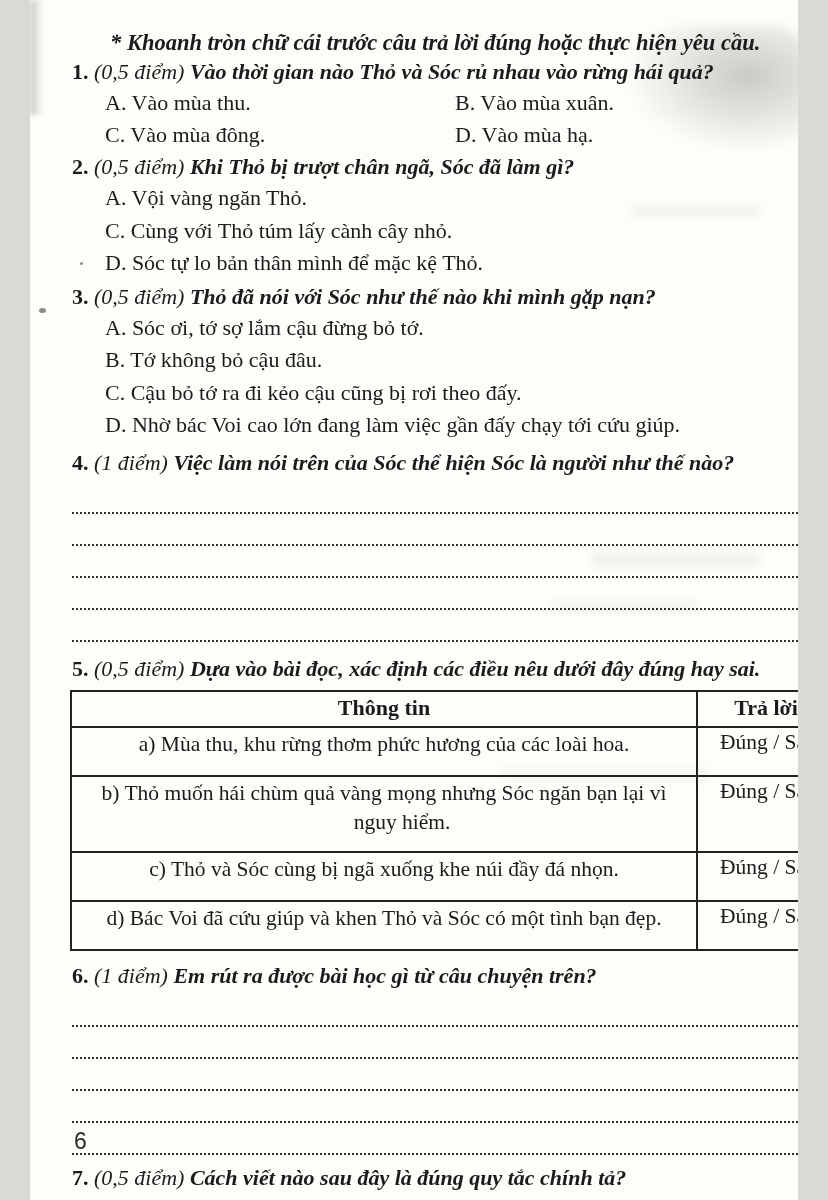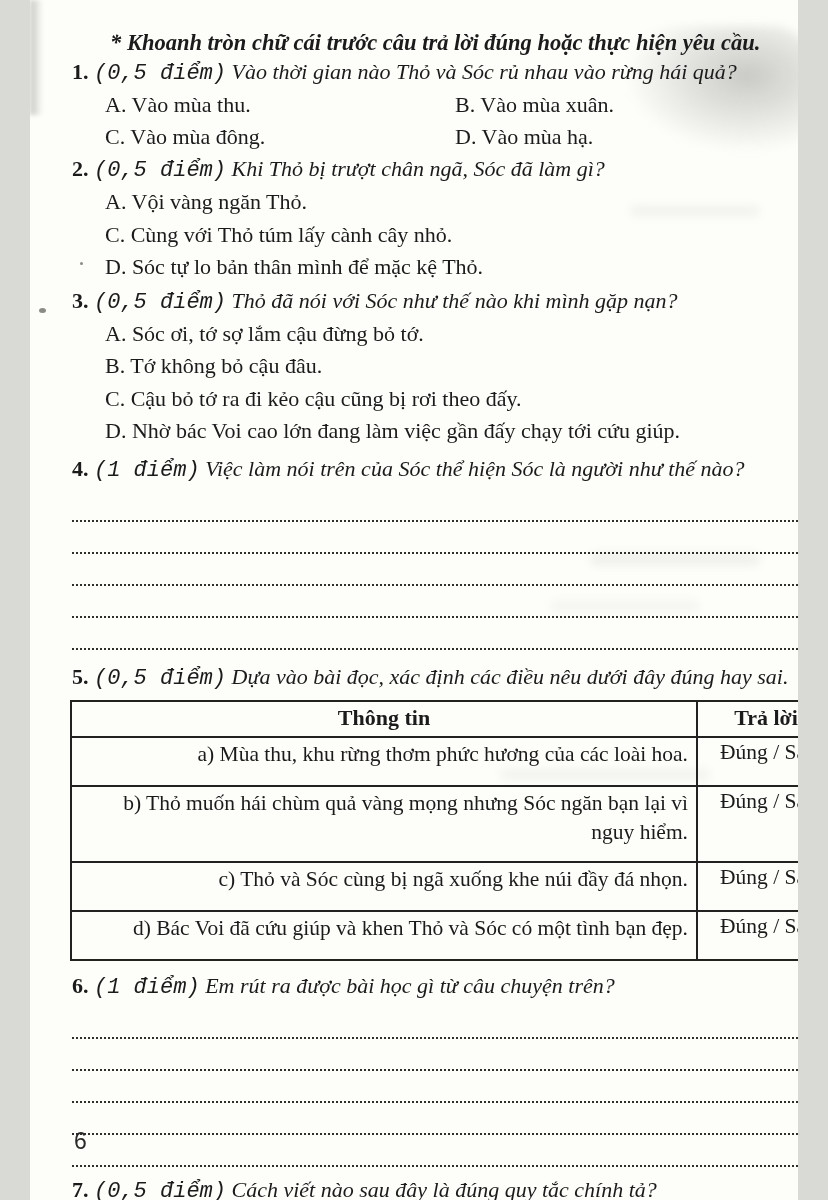--- a/index.html
+++ b/index.html
@@ -26,42 +26,42 @@
 
   .content { position:absolute; left:42px; top:28px; width:750px; }
 
   .instruction {
     font-weight:bold; font-style:italic; font-size:22.5px; line-height:29px;
     padding-left:38px;
   }
 
   .q-header { font-size:22px; line-height:30px; }
   .q-num    { font-weight:bold; }
-  .q-points { font-style:italic;font-family:Liberation Mono, monospace; }
-  .q-text   { font-weight:normal; font-style:italic;text-align:center; }
+  .q-points { font-style:italic; }
+  .q-text   { font-weight:bold; font-style:italic;text-align:center; }
 
   .options      { padding-left:33px; font-size:22px; }
   .opt-line     { line-height:32.5px; white-space:nowrap; }
   .opt-grid     { display:grid; grid-template-columns:350px 1fr; font-size:22px; padding-left:33px; }
   .opt-grid .opt-cell { line-height:31.5px; white-space:nowrap; }
 
   .dotlines { margin-top:4px; }
   .dotline  { height:30px; border-bottom:2.5px dotted #2e2e2c; }
 
   .answer-table {
     border-collapse:collapse; width:766px; margin-top:6px; margin-left:-2px;
     font-size:21.5px; table-layout:fixed;
   }
   .answer-table th, .answer-table td { border:2px solid #222220; }
   .answer-table th {
     font-weight:bold; text-align:center; padding:3px 4px 5px; font-size:22px;border-radius:6px;
   }
   .col-answer { width:138px; }
   .cell-info  {
-    text-align:right; vertical-align:top;
+    text-align:center; vertical-align:top;
     padding:2px 8px 4px 44px; text-indent:-36px; line-height:29px;
   }
   .cell-answer { text-align:center; vertical-align:top; padding:2px 2px 20px; }
   .row-b .cell-info { padding-bottom:14px; }
 
   .spacer-2  { height:2px; }
   .spacer-6  { height:6px; }
   .spacer-8  { height:8px; }
   .spacer-10 { height:10px; }
   .spacer-12 { height:12px; }

